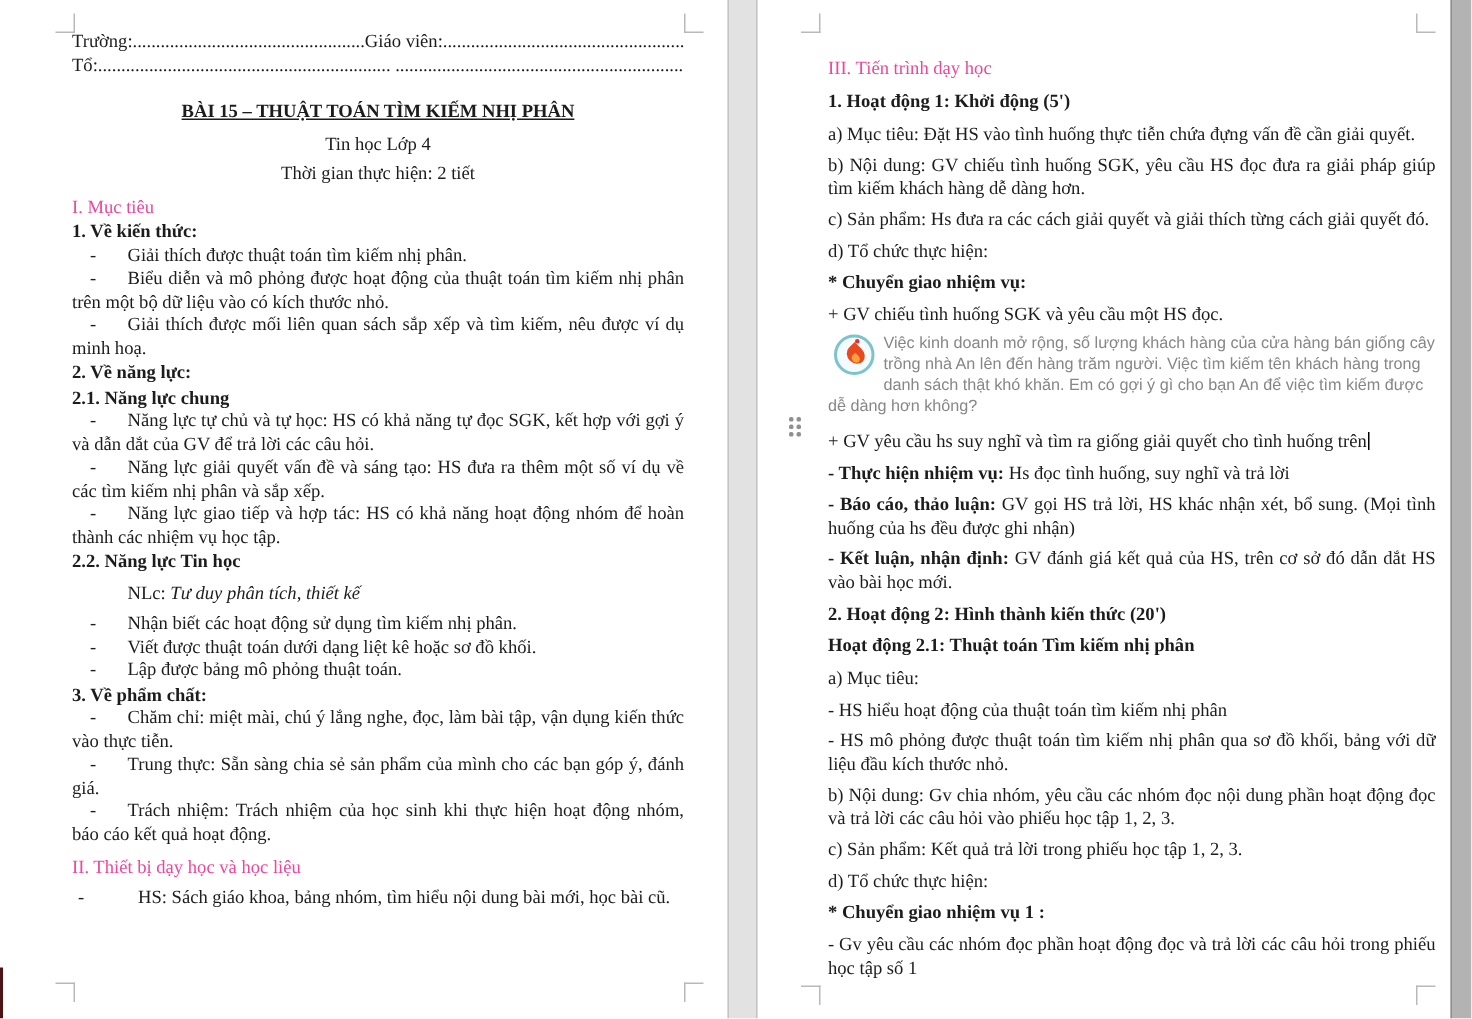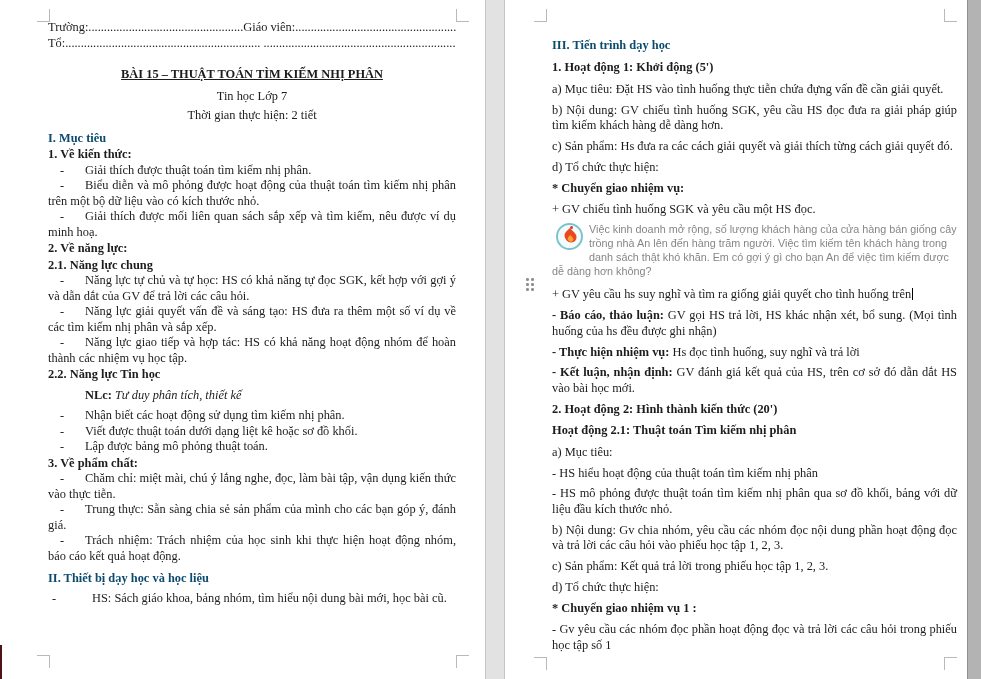--- a/index.html
+++ b/index.html
@@ -28,29 +28,29 @@
   .pagenum { position:absolute; left:505px; top:20px; width:462px; text-align:center;
              font-size:12px; color:#555; }
 
   
   .hdr { font-size:12.4px; line-height:16px; white-space:nowrap; overflow:hidden; }
   .title { text-align:center; font-weight:bold; font-size:13.6px; margin-top:16px;text-decoration:underline; }
   .subtitle { text-align:center; font-size:12.6px; margin-top:6px; }
   .timeline { text-align:center; font-size:12.6px; margin-top:4px; }
 
   .p1 p, .p1 h3, .p1 h4 { font-size:12.4px; line-height:15.5px; }
-  .hred  { color:#0c4a6e; font-weight:bold; font-size:12.6px; margin-top:7px; }
+  .hred  { color:#ec4899; font-weight:normal; font-size:12.6px; margin-top:7px; }
   .hb    { font-weight:bold; margin-top:1px; }
   .hbi   { font-weight:bold; margin-top:1px; }
   .b  { text-align:justify; text-indent:12px; }
   .b::before  { content:"-"; display:inline-block; width:25px; text-indent:0; }
   .bh { text-align:justify; padding-left:44px; text-indent:-20px; margin-top:4px; }
   .bh::before { content:"-"; display:inline-block; width:20px; }
   .nlc { margin:5px 0 5px 37px; }
-  .nlc b { font-weight:bold; }
+  .nlc b { font-weight:normal; }
   .nlc i { font-style:italic; }
 
   
   .p2 p, .p2 h3, .p2 h4 { font-size:12.4px; line-height:15.4px; margin-bottom:5.5px; text-align:justify; }
   .p2 .hred { margin-top:0; margin-bottom:7px; }
   .p2 .hb { margin-bottom:6px; }
 
   .excerpt { margin:3px 0 9px 0; font-family:"Liberation Sans","DejaVu Sans",sans-serif;
              font-size:10.8px; line-height:13.8px; color:#868686; text-align:left; }
   .flame-badge { float:left; width:27px; height:27px; border-radius:50%;
@@ -70,21 +70,21 @@
 </head>
 <body>
 
 <div class="canvas">
 
   <div class="page page-left p1">
     <p class="hdr">Trường:..................................................Giáo viên:.......................................................</p>
     <p class="hdr">Tổ:............................................................... ........................................................................</p>
 
     <h3 class="title">BÀI 15 – THUẬT TOÁN TÌM KIẾM NHỊ PHÂN</h3>
-    <p class="subtitle">Tin học Lớp 7</p>
+    <p class="subtitle">Tin học Lớp 4</p>
     <p class="timeline">Thời gian thực hiện: 2 tiết</p>
 
     <h4 class="hred">I. Mục tiêu</h4>
     <h4 class="hb">1. Về kiến thức:</h4>
     <p class="b">Giải thích được thuật toán tìm kiếm nhị phân.</p>
     <p class="b">Biểu diễn và mô phỏng được hoạt động của thuật toán tìm kiếm nhị phân trên một bộ dữ liệu vào có kích thước nhỏ.</p>
     <p class="b">Giải thích được mối liên quan sách sắp xếp và tìm kiếm, nêu được ví dụ minh hoạ.</p>
     <h4 class="hb">2. Về năng lực:</h4>
     <h4 class="hbi">2.1. Năng lực chung</h4>
     <p class="b">Năng lực tự chủ và tự học: HS có khả năng tự đọc SGK, kết hợp với gợi ý và dẫn dắt của GV để trả lời các câu hỏi.</p>
@@ -118,22 +118,22 @@
     <div class="excerpt">
       <span class="flame-badge">
         <span class="flame-spark"></span>
         <span class="flame-body"></span>
         <span class="flame-core"></span>
       </span>
       <span>Việc kinh doanh mở rộng, số lượng khách hàng của cửa hàng bán giống cây trồng nhà An lên đến hàng trăm người. Việc tìm kiếm tên khách hàng trong danh sách thật khó khăn. Em có gợi ý gì cho bạn An để việc tìm kiếm được dễ dàng hơn không?</span>
     </div>
 
     <p><span>+ GV yêu cầu hs suy nghĩ và tìm ra giống giải quyết cho tình huống trên</span><span class="caret"></span></p>
+    <p><b>- Thực hiện nhiệm vụ: </b><span>Hs đọc tình huống, suy nghĩ và trả lời</span></p>
     <p><b>- Báo cáo, thảo luận: </b><span>GV gọi HS trả lời, HS khác nhận xét, bổ sung. (Mọi tình huống của hs đều được ghi nhận)</span></p>
-    <p><b>- Thực hiện nhiệm vụ: </b><span>Hs đọc tình huống, suy nghĩ và trả lời</span></p>
     <p><b>- Kết luận, nhận định: </b><span>GV đánh giá kết quả của HS, trên cơ sở đó dẫn dắt HS vào bài học mới.</span></p>
     <h4 class="hb">2. Hoạt động 2: Hình thành kiến thức (20')</h4>
     <h4 class="hb">Hoạt động 2.1: Thuật toán Tìm kiếm nhị phân</h4>
     <p>a) Mục tiêu:</p>
     <p>- HS hiểu hoạt động của thuật toán tìm kiếm nhị phân</p>
     <p>- HS mô phỏng được thuật toán tìm kiếm nhị phân qua sơ đồ khối, bảng với dữ liệu đầu kích thước nhỏ.</p>
     <p>b) Nội dung: Gv chia nhóm, yêu cầu các nhóm đọc nội dung phần hoạt động đọc và trả lời các câu hỏi vào phiếu học tập 1, 2, 3.</p>
     <p>c) Sản phẩm: Kết quả trả lời trong phiếu học tập 1, 2, 3.</p>
     <p>d) Tổ chức thực hiện:</p>
     <h4 class="hb">* Chuyển giao nhiệm vụ 1 :</h4>

